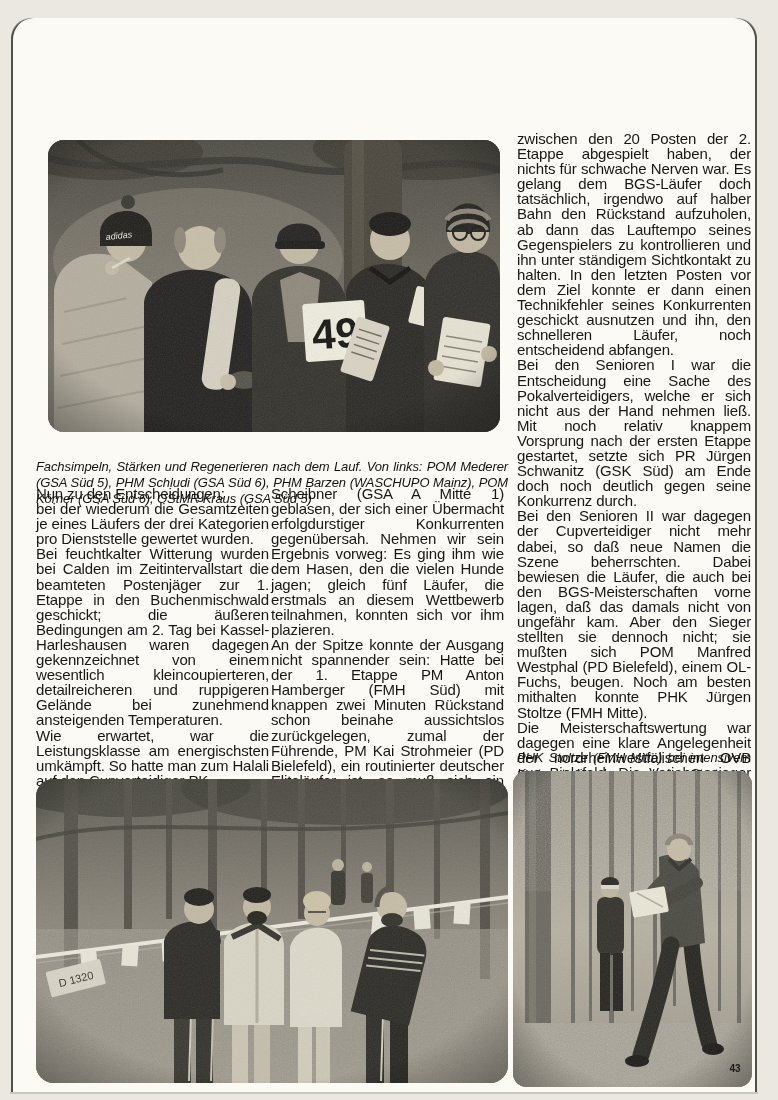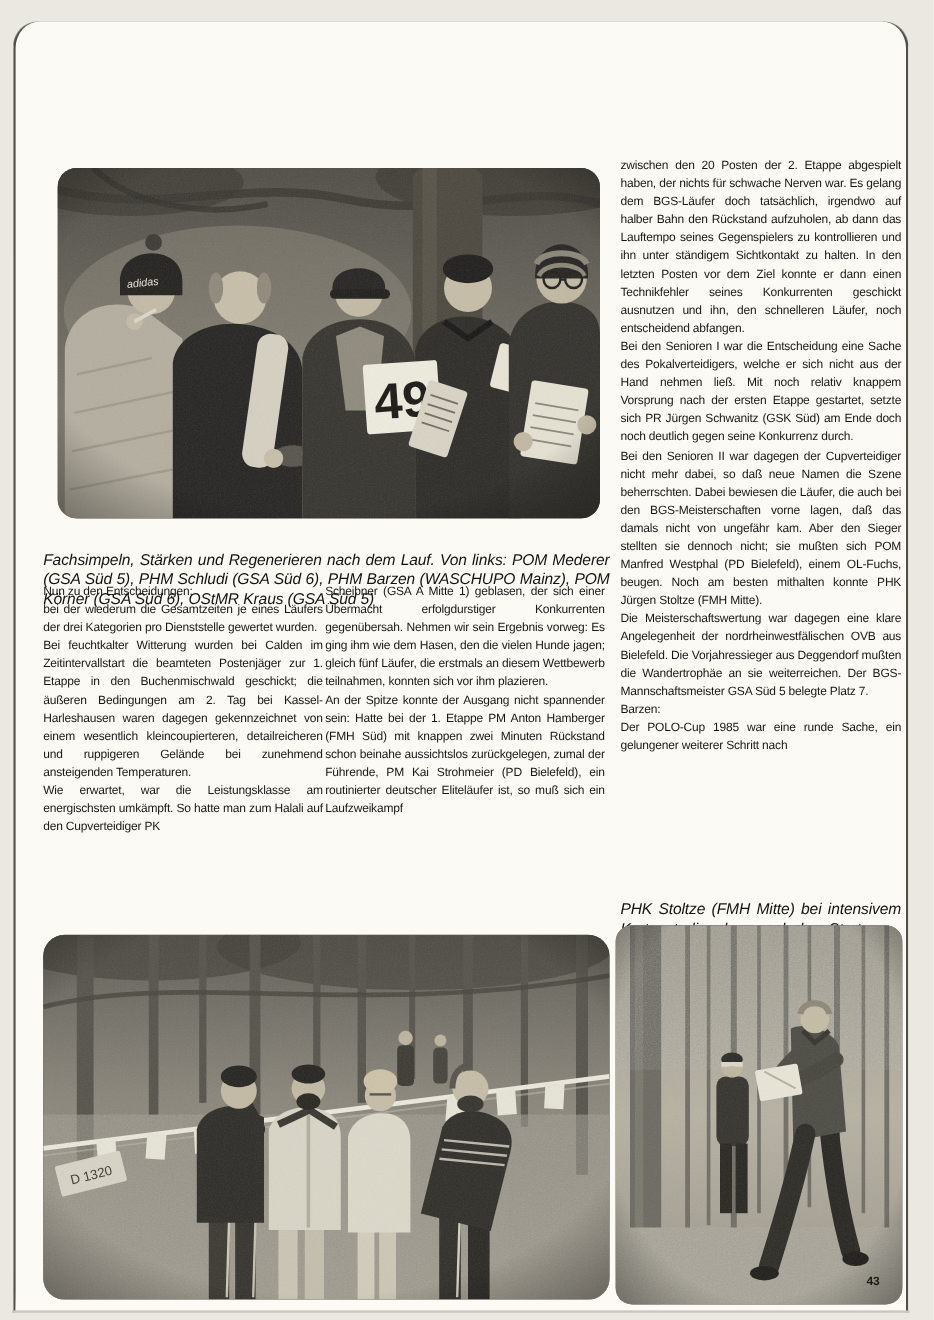--- a/index.html
+++ b/index.html
@@ -44,32 +44,32 @@
     font-size:13px;line-height:15.8px;
     color:#131312;
     text-align:justify;
     letter-spacing:-0.1px;
   }
   .caption-top{left:36px;top:437px;width:472px;margin-top:22px;}
   .caption-bl{left:36px;top:740px;width:472px;}
   .caption-br{left:517px;top:737px;width:234px;}
   .col{
     position:absolute;
-    font-size:10px;line-height:15.1px;
+    font-size:15px;line-height:15.1px;
     color:#181716;
     text-align:justify;
     letter-spacing:-0.15px;
   }
   .col p{margin:0;}
   .col-left{left:36px;top:486px;width:233px;}
   .col-middle{left:271px;top:486px;width:233px;}
   .col-right{left:517px;top:131px;width:234px;}
   .page-number{
     position:absolute;left:722px;top:1063px;width:26px;
-    font-size:10px;font-weight:bold;color:#1c1b19;text-align:left;
+    font-size:10px;font-weight:bold;color:#1c1b19;text-align:center;
   }
 </style>
 </head>
 <body>
 
 <div class="page">
 
   <div class="band"></div>
   <div class="frame"></div>
   <div class="band-inner"></div>

